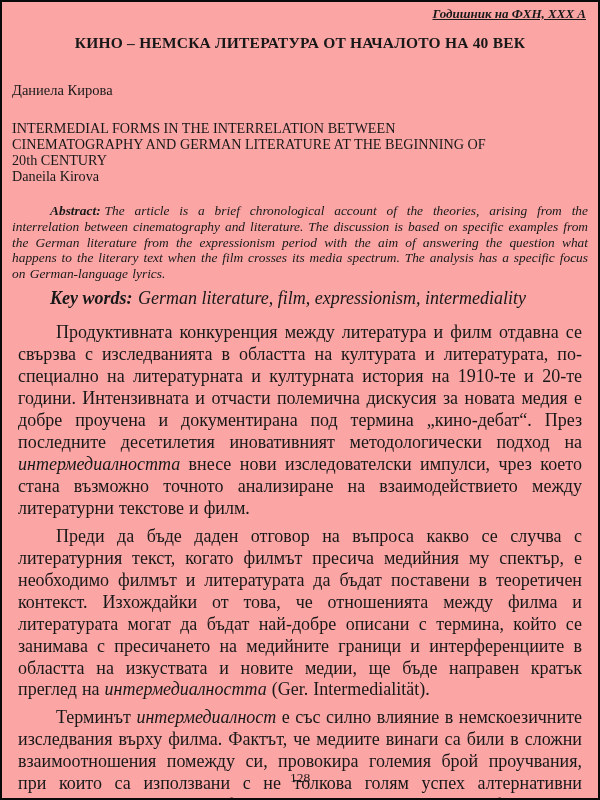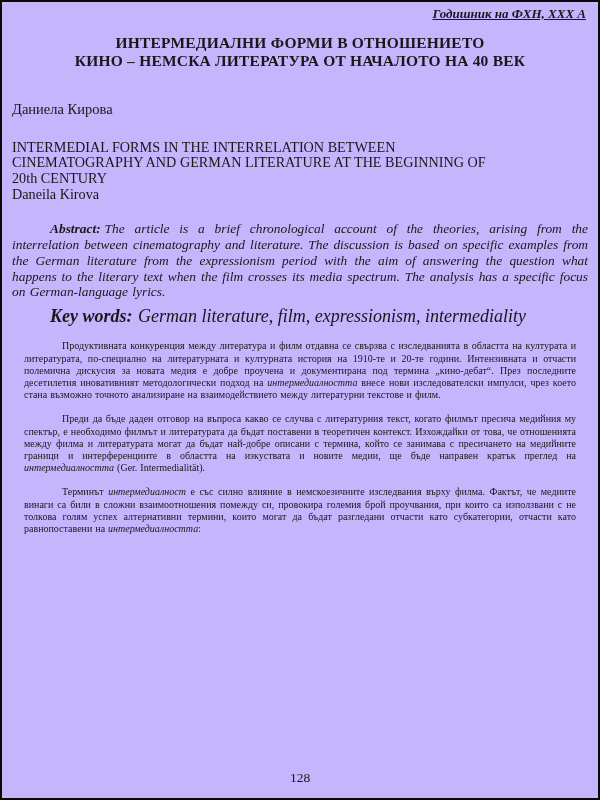--- a/index.html
+++ b/index.html
@@ -1,21 +1,21 @@
 <!DOCTYPE html>
 <html><head>
 <meta charset="utf-8">
 <style>
   html, body { margin: 0; padding: 0; background: #888; }
   .page {
     position: relative;
     width: 600px;
     height: 800px;
     box-sizing: border-box;
-    background: #c4b5fd;
+    background: #fca5a5;
     border: 2px solid #0a0a0a;
     padding: 3px 10px 0 10px;
     font-family: "Liberation Serif", "DejaVu Serif", serif;
     color: #181818;
     overflow: hidden;
   }
   .running-header {
     text-align: right;
     font-size: 13px;
     font-weight: bold;
@@ -55,22 +55,22 @@
   .keywords {
     margin: 6px 0 0 0;
     font-size: 18px;
     font-style: italic;
     text-indent: 38px;
     line-height: 1.18;
   }
   .keywords .kw-label { font-weight: bold; margin-right: 0.3em; }
   .body-text { margin-top: 13px; }
   .bpar {
-    margin: 12px;
-    font-size: 10px;
+    margin: 6px;
+    font-size: 18px;
     line-height: 1.22;
     text-align: justify;
     text-indent: 38px;
     word-spacing: 0.5px;
   }
   .it { font-style: italic; }
   .page-number {
     position: absolute;
     bottom: 12px;
     left: 0;
@@ -80,21 +80,20 @@
   }
 </style>
 </head>
 <body>
 
 <div class="page">
 
   <div class="running-header">Годишник на ФХН, XXX А</div>
 
   <h1 class="title-bg">
-    <div>ИНТЕРМЕДИАЛНИ ФОРМИ В ОТНОШЕНИЕТО</div>
     <div>КИНО – НЕМСКА ЛИТЕРАТУРА ОТ НАЧАЛОТО НА 40 ВЕК</div>
   </h1>
 
   <div class="author-bg">Даниела Кирова</div>
 
   <div class="title-en">
     <div>INTERMEDIAL FORMS IN THE INTERRELATION BETWEEN</div>
     <div>CINEMATOGRAPHY AND GERMAN LITERATURE AT THE BEGINNING OF</div>
     <div>20th CENTURY</div>
     <div class="en-author">Daneila Kirova</div>

